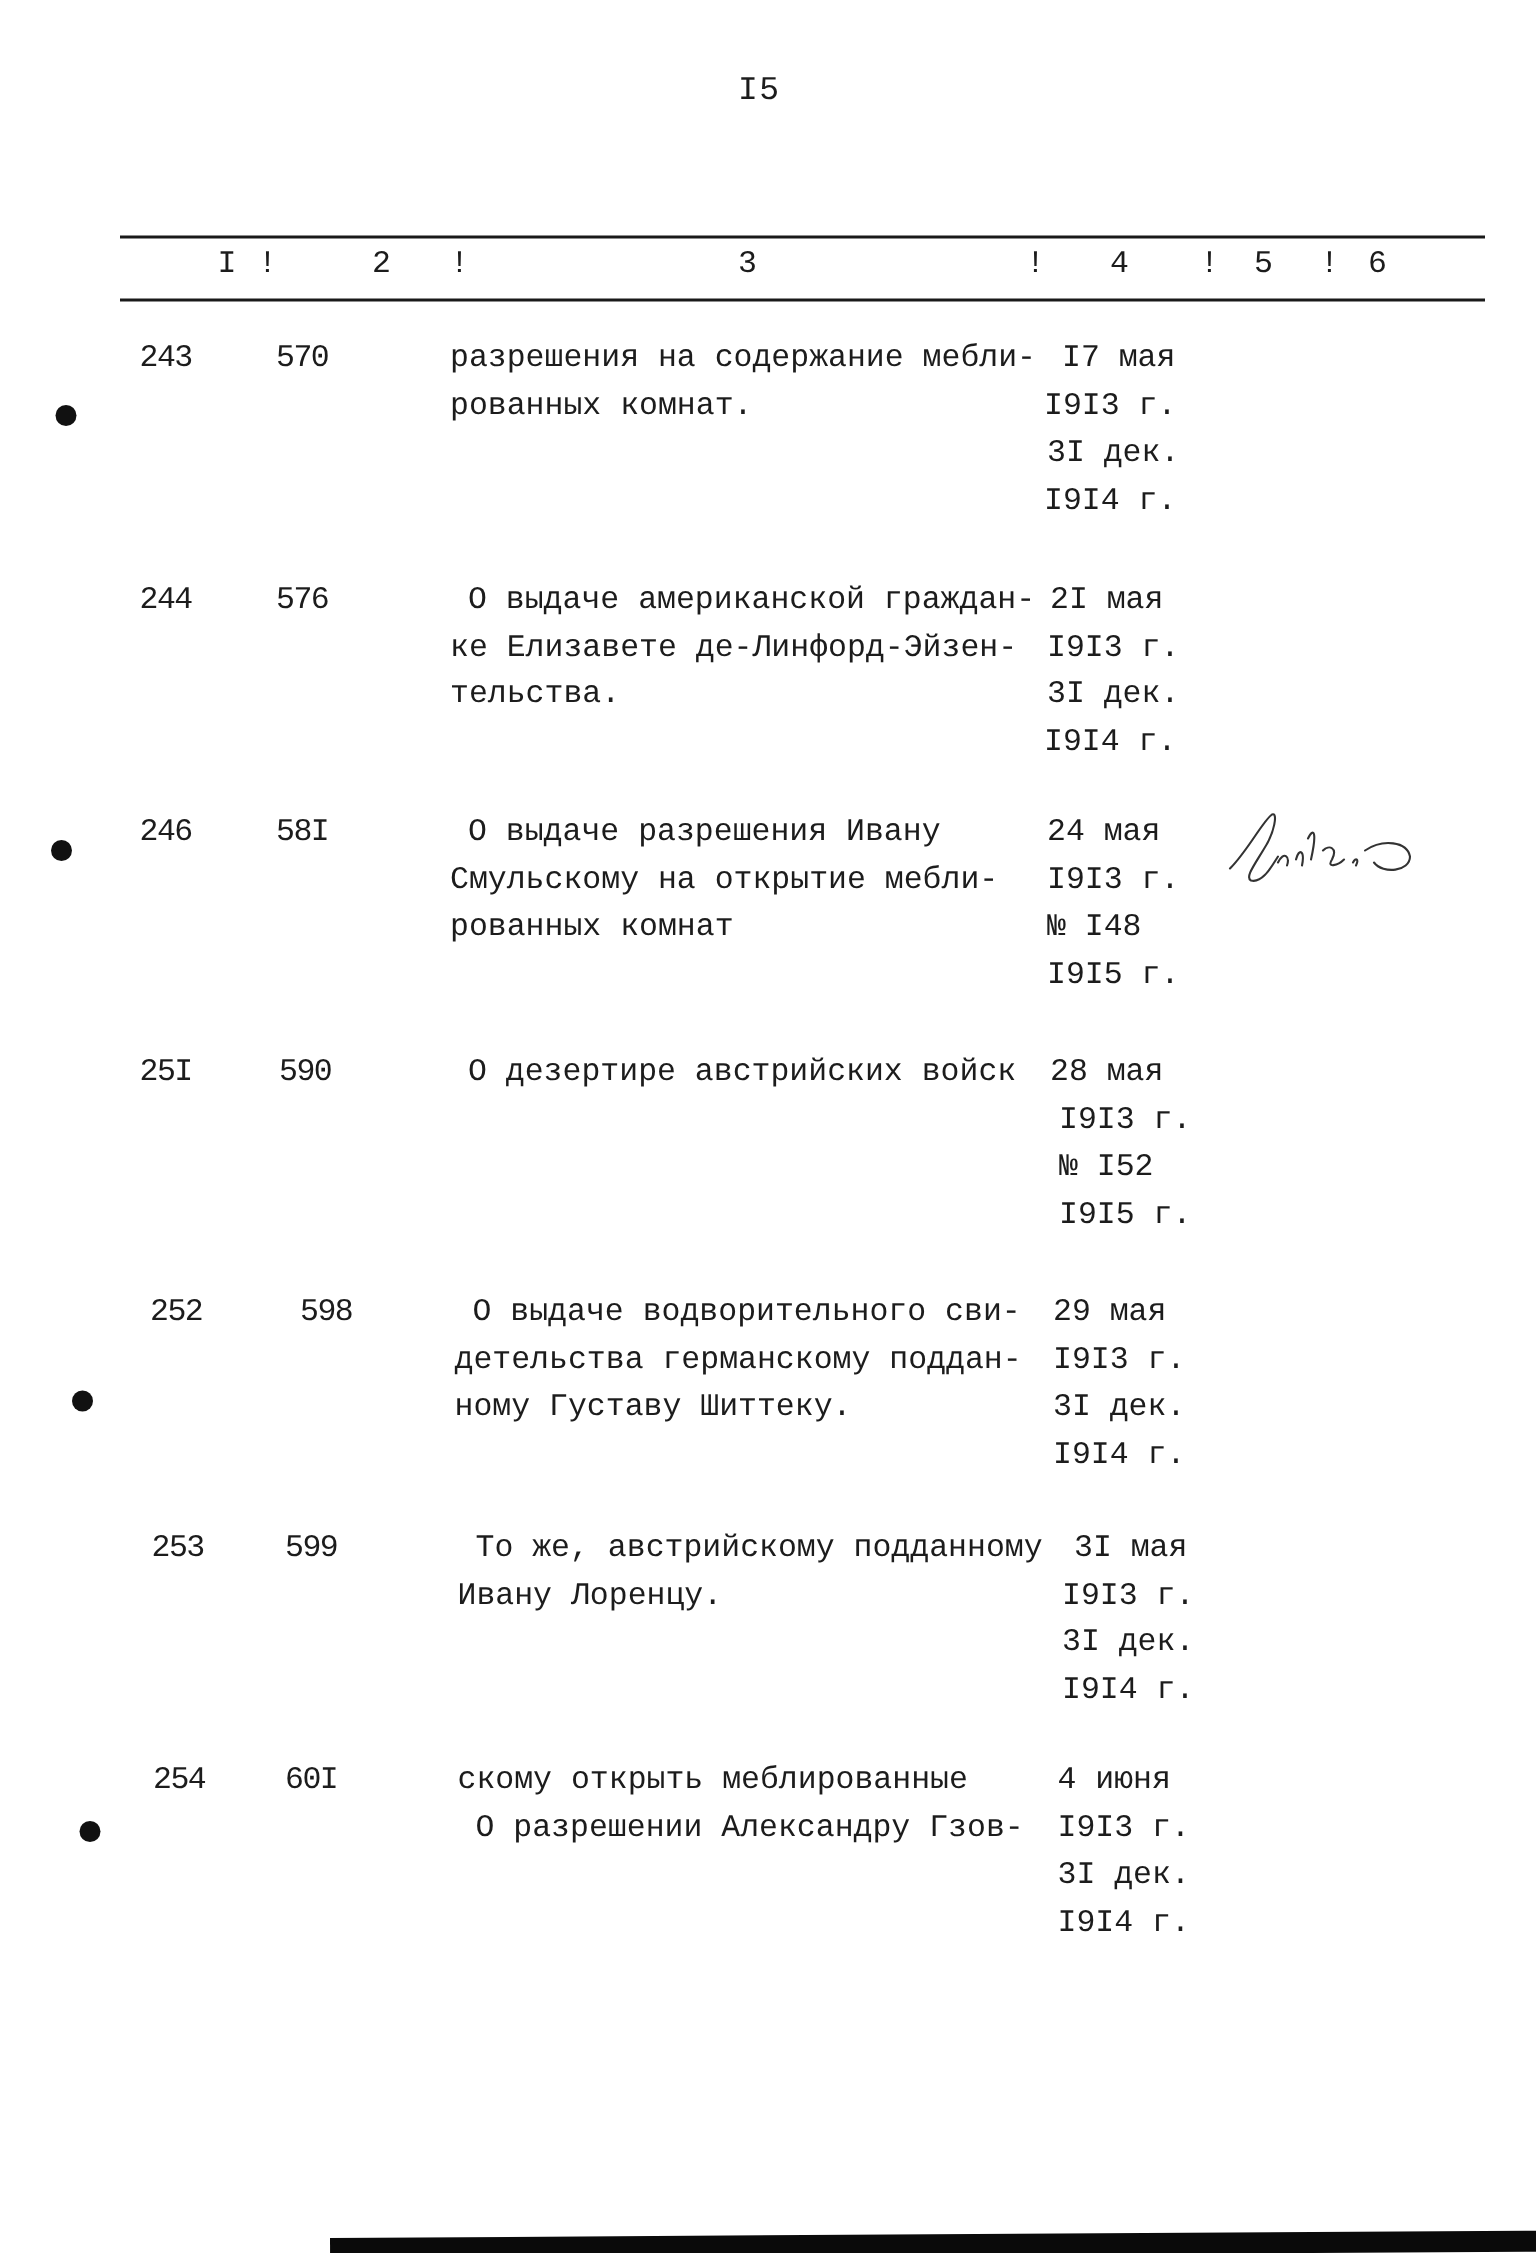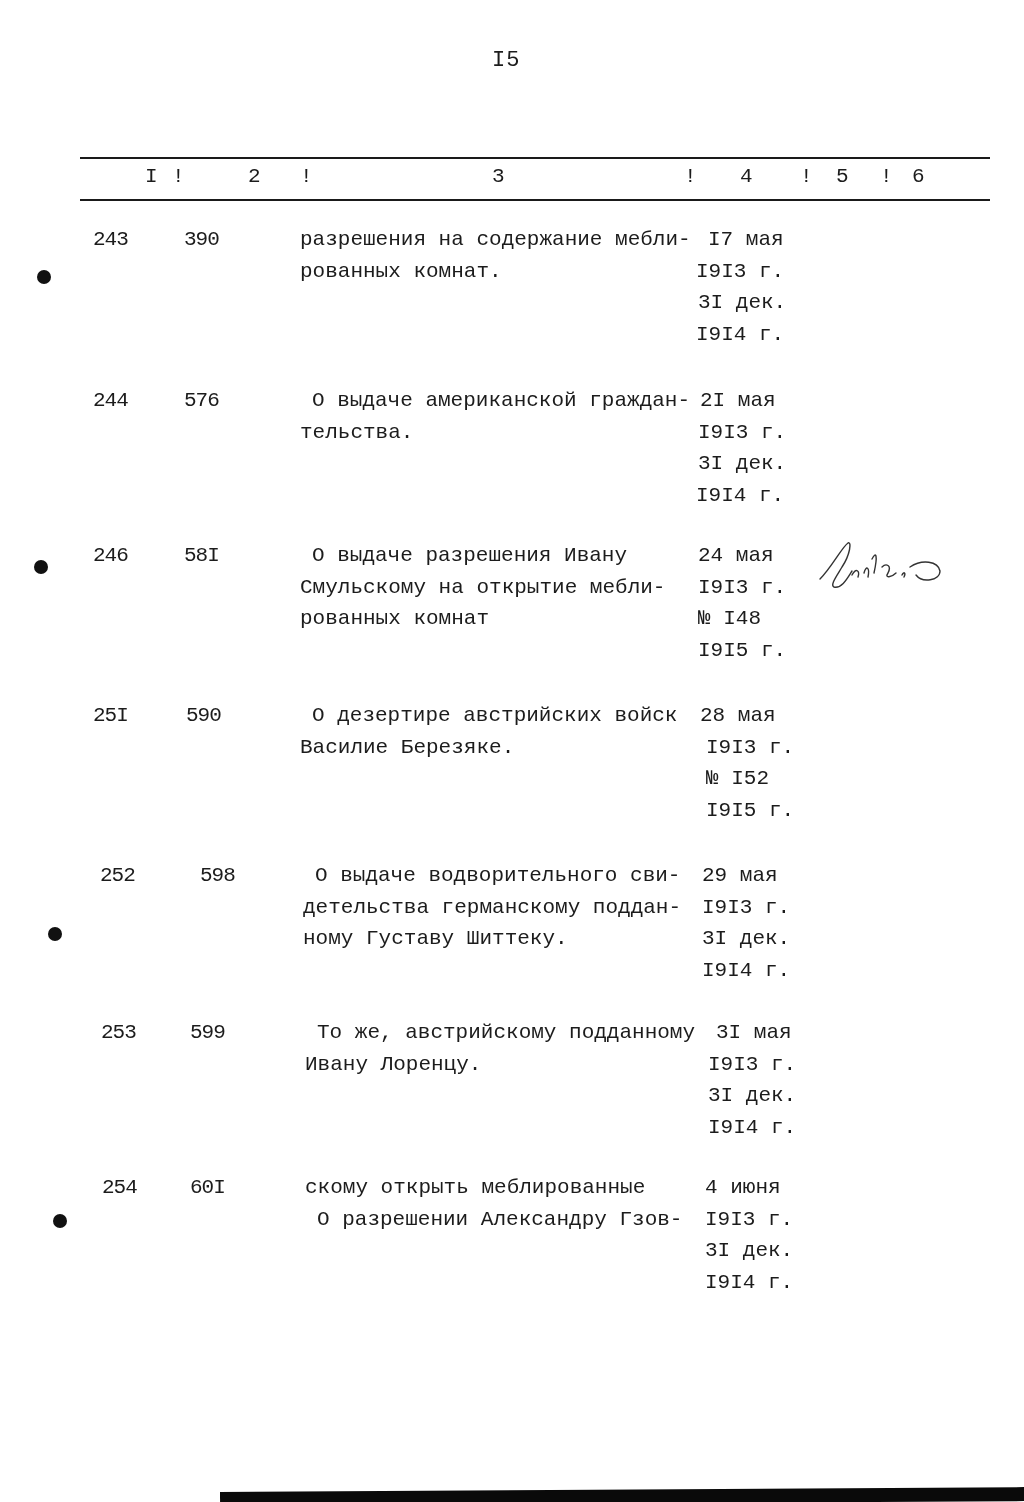--- a/index.html
+++ b/index.html
@@ -63,38 +63,39 @@
   <span style="left:800px">!</span>
   <span style="left:836px">5</span>
   <span style="left:880px">!</span>
   <span style="left:912px">6</span>
 </div>
 
 <div class="rule bottom"></div>
 
 <div class="record" style="top:224px">
   <span class="col1">243</span>
-  <span class="col2">390</span>
+  <span class="col2">570</span>
   <div class="col3">
     <div>разрешения на содержание мебли-</div>
     <div>рованных комнат.</div>
   </div>
   <div class="col4">
     <div style="padding-left:12px">I7 мая</div>
     <div>I9I3 г.</div>
     <div style="padding-left:2px">3I дек.</div>
     <div>I9I4 г.</div>
   </div>
 </div>
 
 <div class="record" style="top:385px">
   <span class="col1">244</span>
   <span class="col2">576</span>
   <div class="col3">
     <div style="padding-left:12px">О выдаче американской граждан-</div>
+    <div>ке Елизавете де-Линфорд-Эйзен-</div>
     <div>тельства.</div>
   </div>
   <div class="col4">
     <div style="padding-left:4px">2I мая</div>
     <div style="padding-left:2px">I9I3 г.</div>
     <div style="padding-left:2px">3I дек.</div>
     <div>I9I4 г.</div>
   </div>
 </div>
 
@@ -116,21 +117,20 @@
 
 <svg class="signature" viewBox="0 0 140 60">
   <path d="M8 42 C20 30, 30 10, 36 6 C40 4, 38 18, 30 30 C24 40, 18 48, 22 50 C30 52, 36 40, 40 34 M40 38 C44 30, 48 34, 46 40 M52 36 C54 28, 58 30, 56 40 M60 22 C64 14, 66 18, 62 36 M70 30 C74 26, 80 28, 76 36 C72 42, 80 40, 84 36 M90 38 C92 34, 94 36, 92 40 M98 30 C110 22, 126 24, 128 34 C128 44, 110 46, 104 38" fill="none" stroke="#333" stroke-width="1.4" stroke-linecap="round"></path>
 </svg>
 
 <div class="record" style="top:700px">
   <span class="col1">25I</span>
   <span class="col2" style="left:186px">590</span>
   <div class="col3">
     <div style="padding-left:12px">О дезертире австрийских войск</div>
-    <div>Василие Березяке.</div>
   </div>
   <div class="col4">
     <div style="padding-left:4px">28 мая</div>
     <div style="padding-left:10px">I9I3 г.</div>
     <div style="padding-left:10px">№ I52</div>
     <div style="padding-left:10px">I9I5 г.</div>
   </div>
 </div>
 
 <div class="record" style="top:860px">

